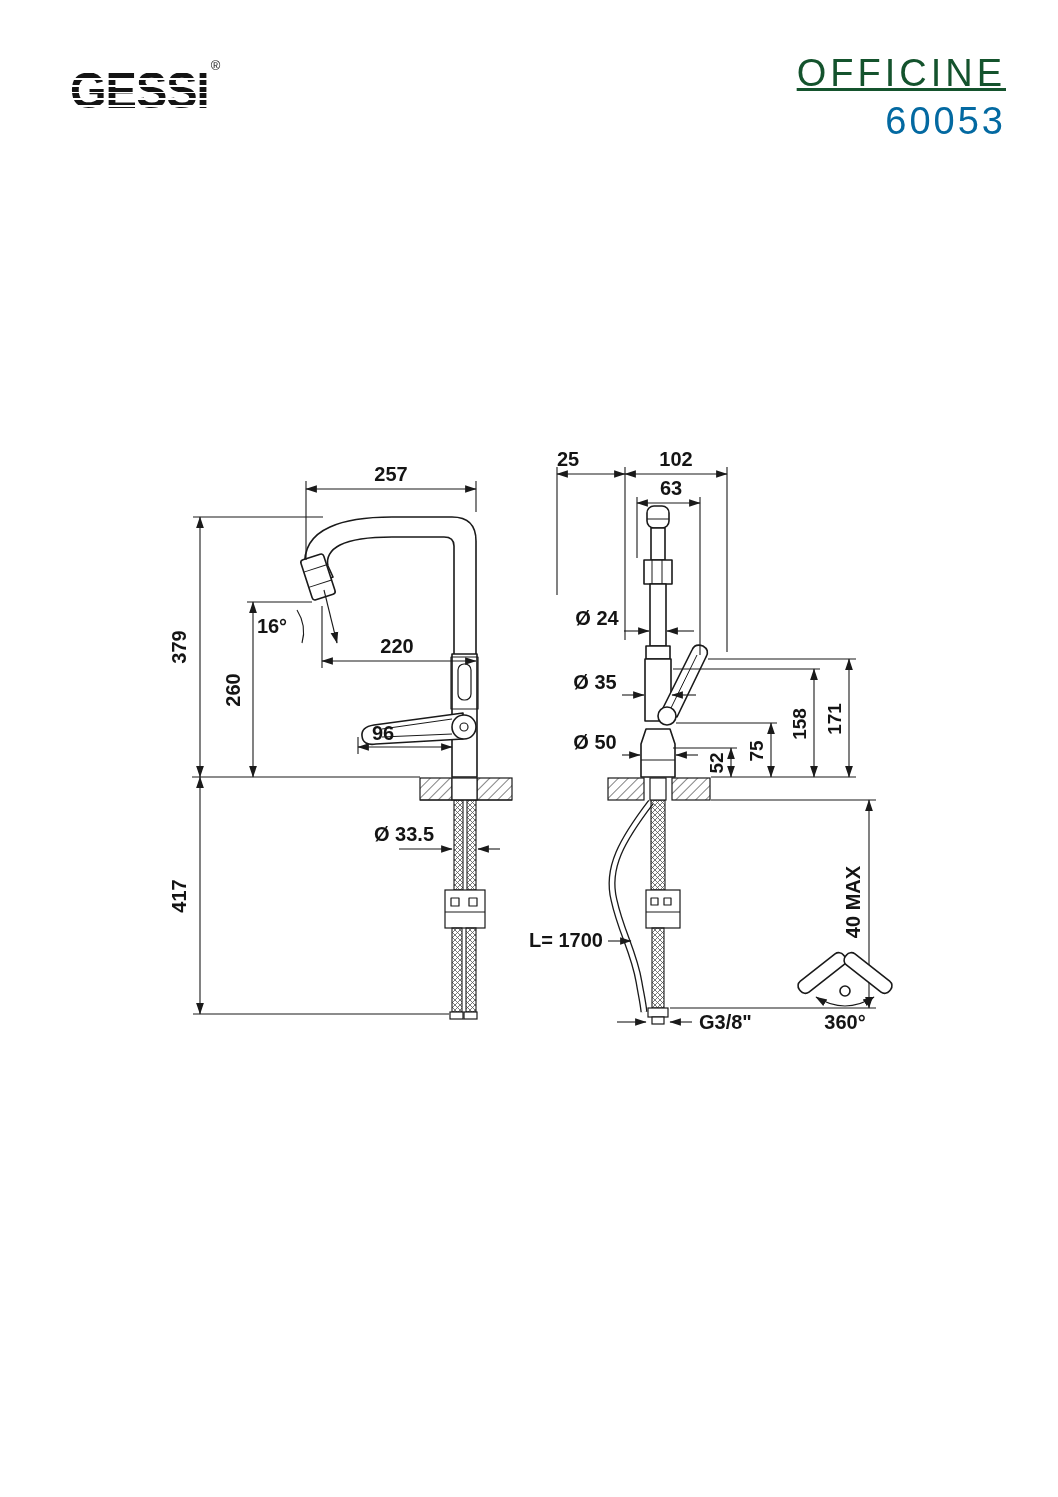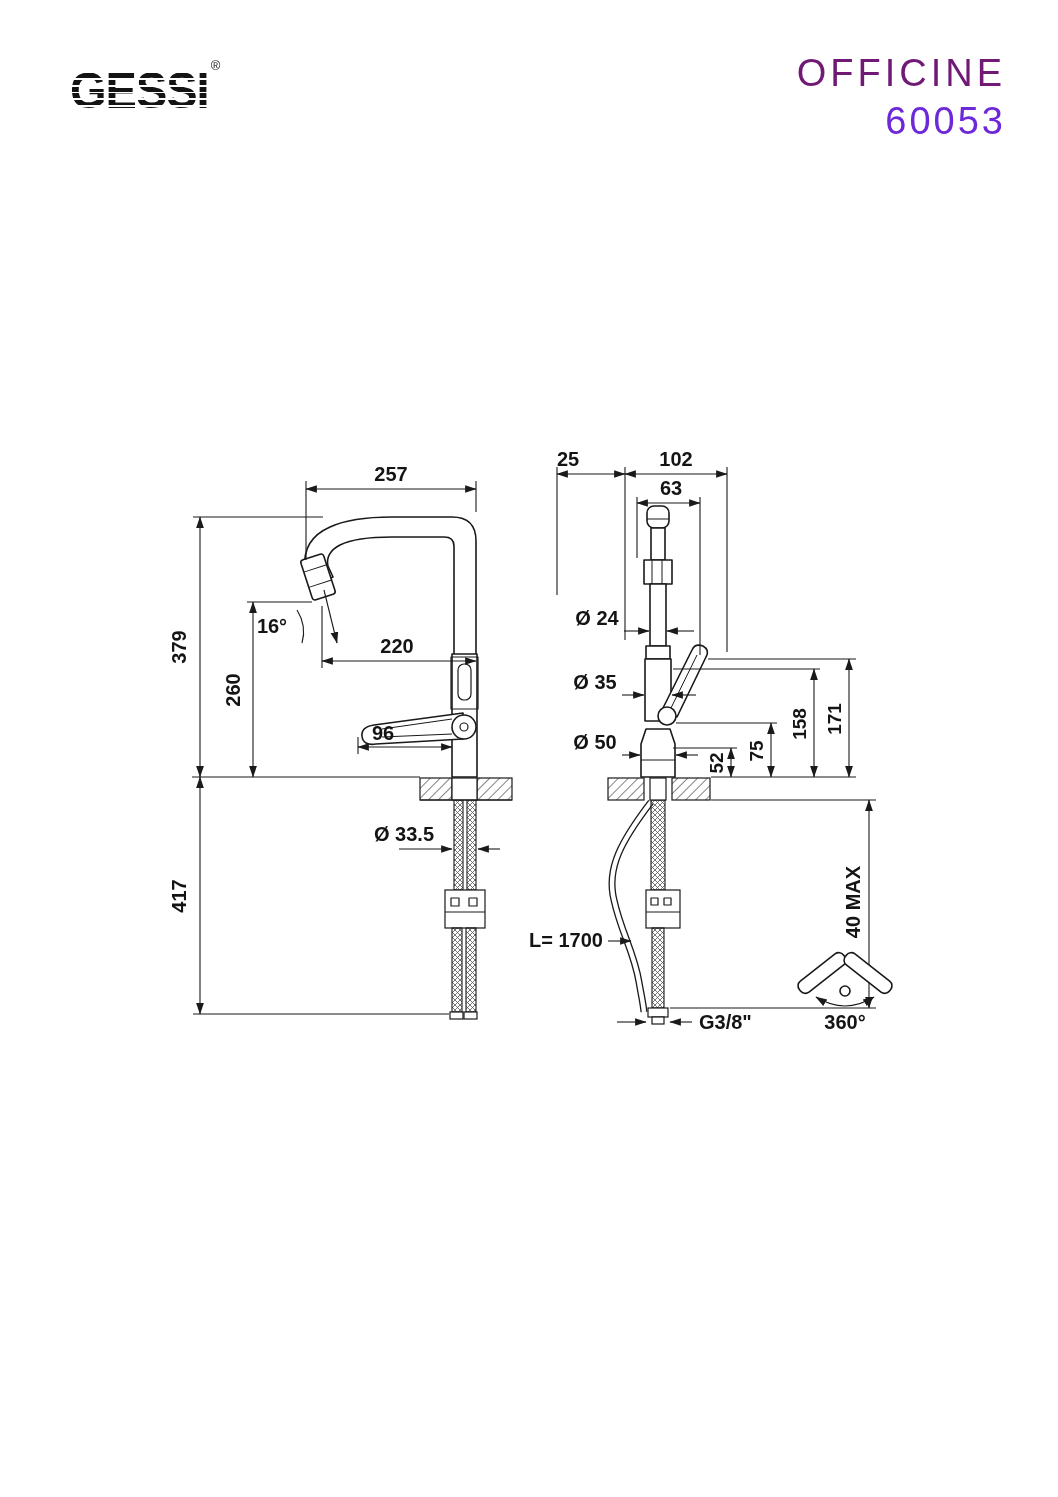--- a/index.html
+++ b/index.html
@@ -17,22 +17,22 @@
   }
   @supports ((-webkit-background-clip:text) or (background-clip:text)){
     .logo-text{
       background:repeating-linear-gradient(180deg,#141414 0 4.6px,#ffffff 4.6px 6.2px);
       -webkit-background-clip:text;background-clip:text;
       color:transparent;-webkit-text-fill-color:transparent;
     }
   }
   .reg-mark{font-size:13px;color:#141414;vertical-align:top;position:relative;top:-2px;margin-left:2px;}
   .title-block{position:absolute;right:52px;top:0;text-align:right;}
-  .collection{font-size:38px;color:#701a75;letter-spacing:4px;font-weight:500;line-height:1.05;}
-  .model{font-size:38px;color:#6d28d9;letter-spacing:3px;font-weight:500;margin-top:6px;}
+  .collection{font-size:38px;color:#14532d;letter-spacing:4px;font-weight:500;line-height:1.05;text-decoration:underline;}
+  .model{font-size:38px;color:#0369a1;letter-spacing:3px;font-weight:500;margin-top:6px;}
   
   svg.drawing{position:absolute;left:0;top:0;}
   .outline{fill:#ffffff;stroke:#1a1a1a;stroke-width:1.6;stroke-linejoin:round;}
   .detail{fill:none;stroke:#1a1a1a;stroke-width:1.2;stroke-linejoin:round;}
   .thin{fill:none;stroke:#1a1a1a;stroke-width:1;}
   .dim{fill:none;stroke:#1a1a1a;stroke-width:1.1;}
   .hatchrect{fill:url(#hatch);stroke:#1a1a1a;stroke-width:1.2;}
   .braidrect{fill:url(#braid);stroke:#1a1a1a;stroke-width:1.1;}
   .whiterect{fill:#ffffff;stroke:#1a1a1a;stroke-width:1.2;}
   .dim-t{font:700 20px "Liberation Sans",sans-serif;fill:#141414;}

